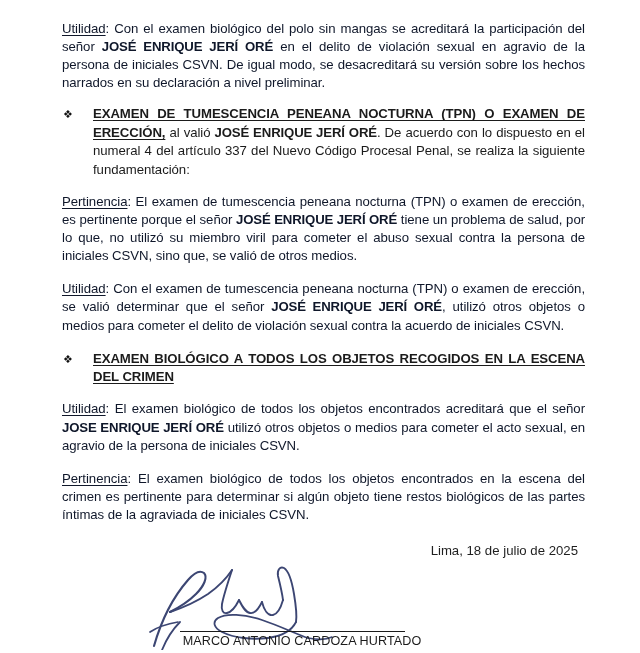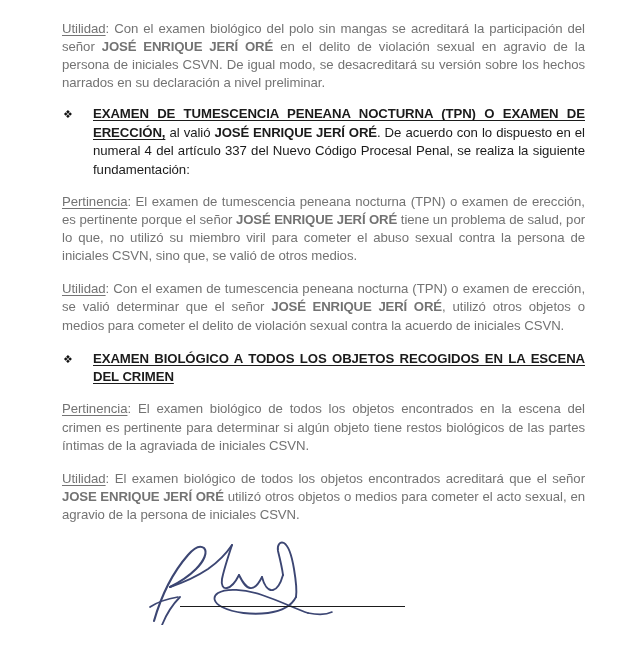--- a/index.html
+++ b/index.html
@@ -24,21 +24,21 @@
     padding: 20px 55px 0 62px;
   }
   
   .para {
     font-size: 13.2px;
     line-height: 18.1px;
     text-align: justify;
     text-justify: inter-word;
     margin: 0;
     letter-spacing: -0.05px;
-    color: #737373;
+    color: #0f172a;
   }
   .block { margin-bottom: 15px; }
   .block.tight { margin-bottom: 13px; }
   .lead {
     text-decoration: underline;
     text-underline-offset: 1.5px;
     font-weight: 400;
   }
   .name {
     font-weight: 700;
@@ -145,42 +145,44 @@
 
   <div class="bullet-row">
     <span class="bullet-mark">❖</span>
     <div class="bullet-body">
       <span class="heading-underline">EXAMEN BIOLÓGICO A TODOS LOS OBJETOS RECOGIDOS EN LA ESCENA DEL CRIMEN</span>
     </div>
   </div>
 
   <div class="block">
     <p class="para">
-      <span class="lead">Pertinencia</span><span>:</span><span> El examen biológico de todos los objetos encontrados en la escena del crimen es pertinente para determinar si algún objeto tiene restos biológicos de las partes íntimas de la agraviada de iniciales CSVN.</span>
+      <span class="lead">Utilidad</span><span>:</span><span> El examen biológico de todos los objetos encontrados acreditará que el señor </span><span class="name">JOSE ENRIQUE JERÍ ORÉ</span><span> utilizó otros objetos o medios para cometer el acto sexual, en agravio de la persona de iniciales CSVN.</span>
     </p>
   </div>
 
   <div class="block">
     <p class="para">
-      <span class="lead">Utilidad</span><span>:</span><span> El examen biológico de todos los objetos encontrados acreditará que el señor </span><span class="name">JOSE ENRIQUE JERÍ ORÉ</span><span> utilizó otros objetos o medios para cometer el acto sexual, en agravio de la persona de iniciales CSVN.</span>
+      <span class="lead">Pertinencia</span><span>:</span><span> El examen biológico de todos los objetos encontrados en la escena del crimen es pertinente para determinar si algún objeto tiene restos biológicos de las partes íntimas de la agraviada de iniciales CSVN.</span>
     </p>
   </div>
 
+  <div class="date-line">Lima, 18 de julio de 2025</div>
 
   <div class="sig-zone">
     <svg class="sig-svg" viewBox="0 0 300 92" aria-hidden="true">
       <g fill="none" stroke="#3c4673" stroke-linecap="round" stroke-linejoin="round">
         <path d="M32 88 C 40 60, 52 38, 66 22 C 72 15, 78 12, 82 15 C 86 19, 82 28, 74 36 C 66 44, 56 50, 48 54" stroke-width="2.1"></path>
         <path d="M48 54 C 60 50, 74 44, 86 36 C 96 29, 104 21, 110 12" stroke-width="1.9"></path>
         <path d="M110 12 C 106 24, 102 36, 100 46 C 99 52, 101 56, 105 55 C 110 54, 114 48, 117 42" stroke-width="1.9"></path>
         <path d="M117 42 C 120 48, 123 54, 128 55 C 133 56, 137 50, 140 44" stroke-width="1.9"></path>
         <path d="M140 44 C 142 52, 146 58, 151 57 C 156 56, 159 49, 161 42" stroke-width="1.9"></path>
         <path d="M161 42 C 160 34, 158 26, 156 18 C 155 12, 158 8, 162 10 C 167 13, 170 24, 172 36 C 174 48, 175 58, 174 64" stroke-width="1.9"></path>
         <path d="M174 64 C 170 72, 160 78, 146 80 C 130 82, 112 80, 100 74 C 92 70, 90 64, 96 60 C 104 55, 122 56, 140 62 C 158 68, 174 76, 186 80" stroke-width="1.8"></path>
         <path d="M28 74 C 34 70, 44 66, 56 64" stroke-width="1.7"></path>
         <path d="M40 92 C 44 82, 50 72, 58 64" stroke-width="1.8"></path>
         <path d="M186 80 C 196 82, 204 82, 210 79" stroke-width="1.6"></path>
       </g>
     </svg>
     <div class="sig-rule"></div>
+    <div class="sig-name">MARCO ANTONIO CARDOZA HURTADO</div>
   </div>
 
 </div>
 
 </body></html>

